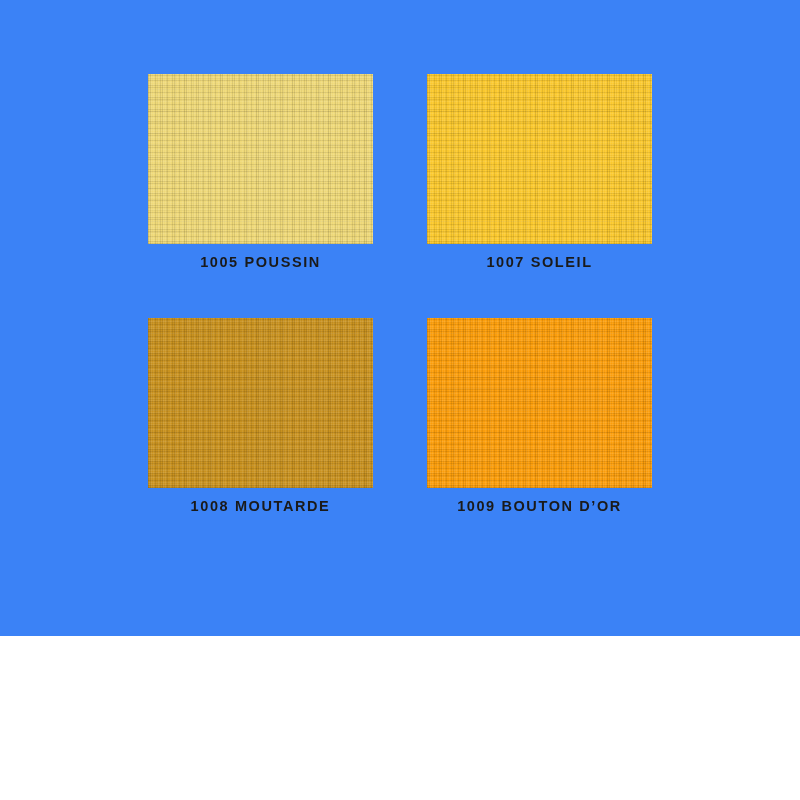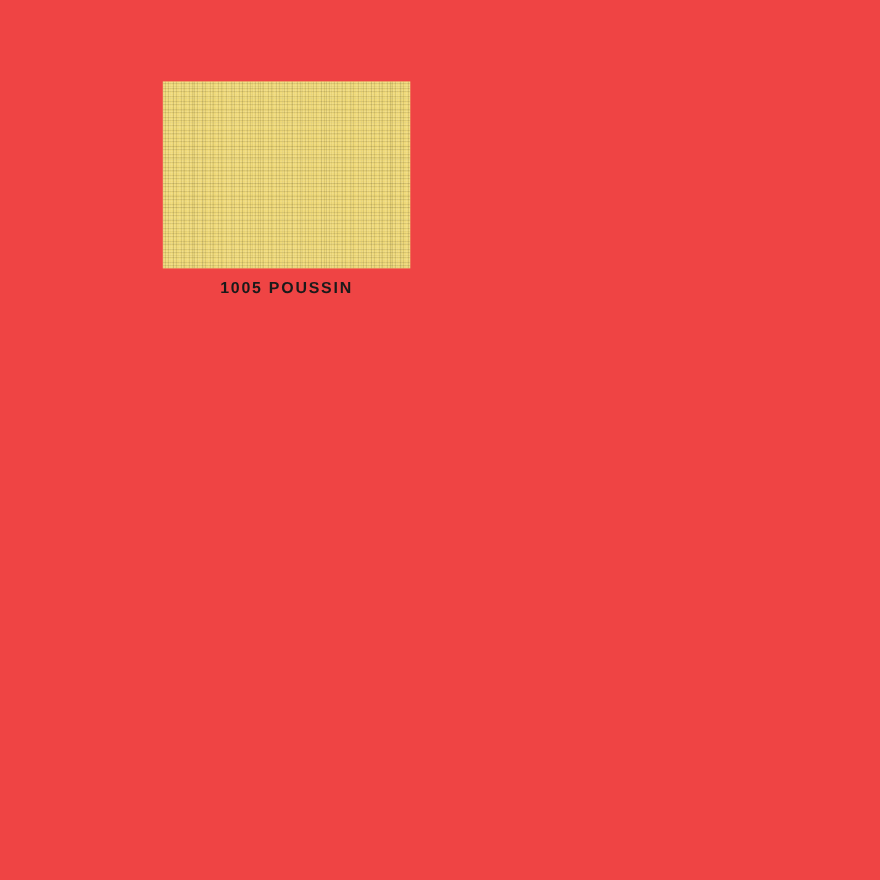--- a/index.html
+++ b/index.html
@@ -13,22 +13,22 @@
     width: 800px;
     height: 800px;
     overflow: hidden;
     font-family: "Liberation Sans", "DejaVu Sans", sans-serif;
     -webkit-font-smoothing: antialiased;
   }
 
   .swatch-card {
     position: relative;
     width: 800px;
-    height: 800px;
-    background: #ef4444;
+    height: 636px;
+    background: #3b82f6;
     box-sizing: border-box;
   }
 
   .swatch-grid {
     position: absolute;
     left: 148px;
     top: 74px;
     width: 504px;
     display: grid;
     grid-template-columns: 225px 225px;
@@ -120,18 +120,30 @@
 
 <div class="swatch-card">
   <div class="swatch-grid">
 
     <div class="swatch-cell">
       <div class="swatch-chip" style="background-color: rgb(239, 217, 120);"></div>
       <div class="swatch-label" style="color: rgb(26, 26, 26);">1005 POUSSIN</div>
     </div>
 
 
+    <div class="swatch-cell">
+      <div class="swatch-chip" style="background-color: rgb(251, 201, 46);"></div>
+      <div class="swatch-label" style="color: rgb(26, 26, 26);">1007 SOLEIL</div>
+    </div>
 
+    <div class="swatch-cell">
+      <div class="swatch-chip" style="background-color: rgb(201, 146, 31);"></div>
+      <div class="swatch-label" style="color: rgb(26, 26, 26);">1008 MOUTARDE</div>
+    </div>
 
+    <div class="swatch-cell">
+      <div class="swatch-chip" style="background-color: rgb(252, 158, 11);"></div>
+      <div class="swatch-label" style="color: rgb(26, 26, 26);">1009 BOUTON D’OR</div>
+    </div>
 
 
   </div>
 </div>
 
 </body></html>

